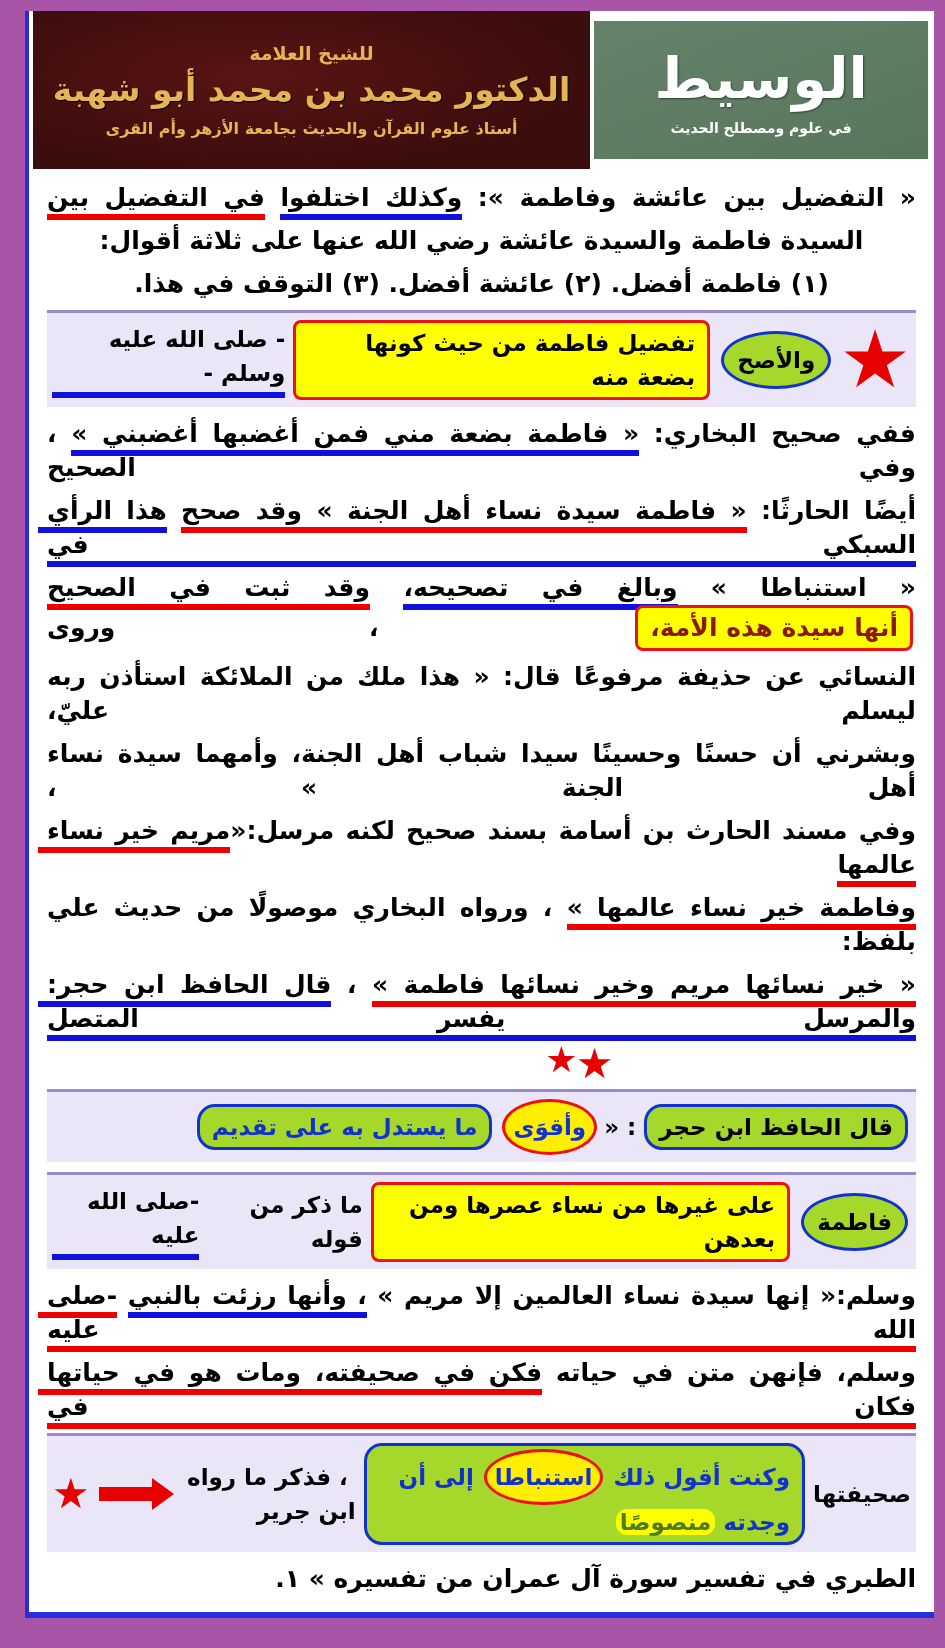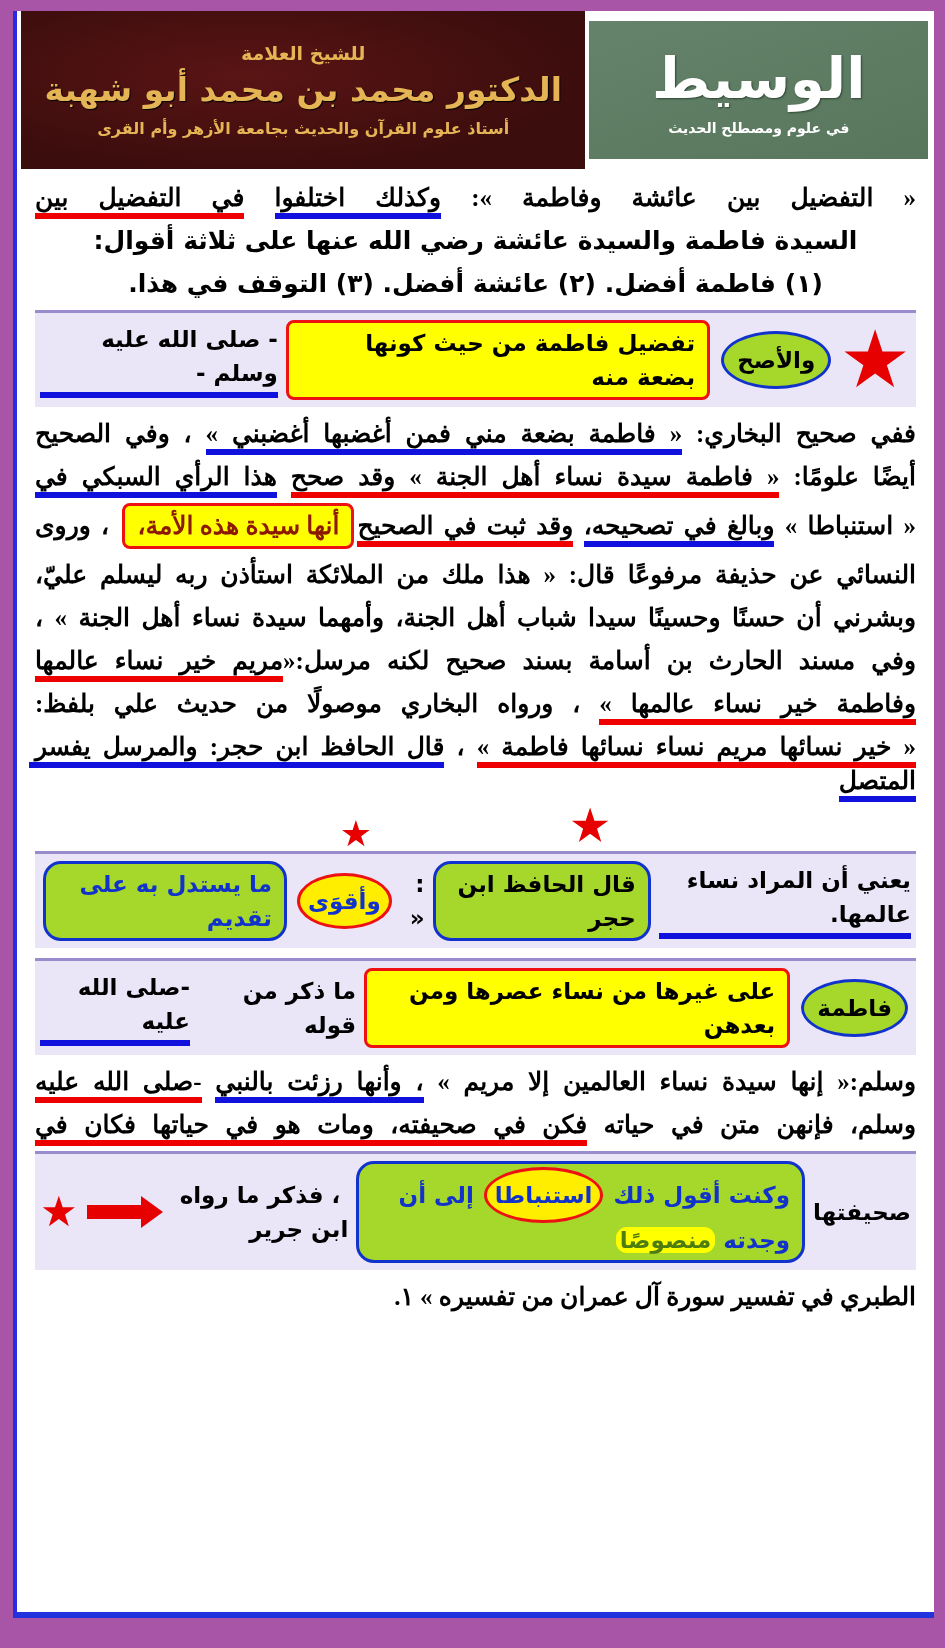--- a/index.html
+++ b/index.html
@@ -1,21 +1,21 @@
 <!DOCTYPE html>
 <html lang="ar"><head>
 <meta charset="utf-8">
 <style>
   html,body{margin:0;padding:0;}
   body{
     width:945px;height:1648px;overflow:hidden;
     background:#a855a8;
     font-family:"DejaVu Sans",sans-serif;
   }
-  .frame{width:945px;height:1648px;box-sizing:border-box;padding:11px 11px 30px 13px;}
+  .frame{width:945px;height:1648px;box-sizing:border-box;padding:11px 11px 30px 25px;}
   .page{
     box-sizing:border-box;width:100%;height:100%;
     background:#ffffff;
     border-left:4px solid #2a2ae0;
     border-bottom:6px solid #2233dd;
     padding:0 6px 0 4px;
     overflow:hidden;
     position:relative;
   }
   
@@ -34,21 +34,21 @@
     width:100%;height:138px;color:#fff;text-align:center;
     display:flex;flex-direction:column;justify-content:center;box-sizing:border-box;
   }
   .logotitle{font-size:56px;font-weight:bold;line-height:70px;text-shadow:1px 1px 2px #2f4634;}
   .logosub{font-size:14px;font-weight:bold;margin-top:6px;}
   
   .content{
     direction:rtl;color:#000;font-weight:bold;font-size:25px;line-height:34px;
     padding:2px 12px 0 14px;
   }
-  .line{margin-bottom:9px;text-align:justify;text-align-last:justify;font-family:Liberation Serif, serif;}
+  .line{margin-bottom:9px;text-align:justify;text-align-last:justify;}
   .line.nr{text-align:right;text-align-last:right;}
   .center{margin-bottom:9px;text-align:center;text-align-last:center;}
   .starline{text-align:center;text-align-last:center;padding-left:26%;margin-bottom:2px;}
   .seg{white-space:pre-wrap;}
   .bul{border-bottom:6px solid #1111dd;padding-bottom:2px;}
   .rul{border-bottom:6px solid #ee0000;padding-bottom:2px;}
   .ybox{
     background:#ffff00;border:3px solid #ee1111;border-radius:8px;
     padding:3px 12px;margin:0 3px;display:inline-block;
   }
@@ -109,30 +109,29 @@
         <div class="line"><span class="seg p">« التفضيل بين عائشة وفاطمة »: </span><span class="seg bul">وكذلك اختلفوا</span><span class="seg p"> </span><span class="seg rul">في التفضيل بين</span></div>
         <div class="center"><span class="seg p">السيدة فاطمة والسيدة عائشة رضي الله عنها على ثلاثة أقوال:</span></div>
         <div class="center"><span class="seg p">(١) فاطمة أفضل. (٢) عائشة أفضل. (٣) التوقف في هذا.</span></div>
         <div class="band">
           <span class="seg bigstar">★</span>
           <span class="seg goval">والأصح</span>
           <span class="seg ybox">تفضيل فاطمة من حيث كونها بضعة منه</span>
           <span class="seg bul">- صلى الله عليه وسلم -</span>
         </div>
         <div class="line"><span class="seg p">ففي صحيح البخاري: </span><span class="seg bul">« فاطمة بضعة مني فمن أغضبها أغضبني »</span><span class="seg p"> ، وفي الصحيح</span></div>
-        <div class="line"><span class="seg p">أيضًا علومًا: </span><span class="seg rul">« فاطمة سيدة نساء أهل الجنة » وقد صحح</span><span class="seg p"> </span><span class="seg bul">هذا الرأي السبكي في</span></div>
+        <div class="line"><span class="seg p">أيضًا الحارثًا: </span><span class="seg rul">« فاطمة سيدة نساء أهل الجنة » وقد صحح</span><span class="seg p"> </span><span class="seg bul">هذا الرأي السبكي في</span></div>
         <div class="line"><span class="seg p">« استنباطا » </span><span class="seg bul">وبالغ في تصحيحه،</span><span class="seg p"> </span><span class="seg rul">وقد ثبت في الصحيح</span><span class="seg ybox dred">أنها سيدة هذه الأمة،</span><span class="seg p"> ، وروى</span></div>
         <div class="line"><span class="seg p">النسائي عن حذيفة مرفوعًا قال: « هذا ملك من الملائكة استأذن ربه ليسلم عليّ،</span></div>
         <div class="line"><span class="seg p">وبشرني أن حسنًا وحسينًا سيدا شباب أهل الجنة، وأمهما سيدة نساء أهل الجنة » ،</span></div>
         <div class="line"><span class="seg p">وفي مسند الحارث بن أسامة بسند صحيح لكنه مرسل:«</span><span class="seg rul">مريم خير نساء عالمها</span></div>
         <div class="line"><span class="seg rul">وفاطمة خير نساء عالمها »</span><span class="seg p"> ، ورواه البخاري موصولًا من حديث علي بلفظ:</span></div>
-        <div class="line"><span class="seg rul">« خير نسائها مريم نساء نسائها فاطمة »</span><span class="seg p"> ، </span><span class="seg bul">قال الحافظ ابن حجر: والمرسل يفسر المتصل</span></div>
+        <div class="line"><span class="seg rul">« خير نسائها مريم وخير نسائها فاطمة »</span><span class="seg p"> ، </span><span class="seg bul">قال الحافظ ابن حجر: والمرسل يفسر المتصل</span></div>
         <div class="line starline"><span class="seg midstar">★</span></div>
         <div class="band">
-          <span class="seg bul">يعني أن المراد نساء عالمها.</span>
           <span class="seg gbox">قال الحافظ ابن حجر</span>
           <span class="seg p">: «</span>
           <span class="rel"><span class="tstar">★</span><span class="seg yoval">وأقوَى</span></span>
           <span class="seg gbox blue">ما يستدل به على تقديم</span>
         </div>
         <div class="band">
           <span class="seg goval">فاطمة</span>
           <span class="seg ybox">على غيرها من نساء عصرها ومن بعدهن</span>
           <span class="seg p">ما ذكر من قوله </span>
           <span class="seg bul">-صلى الله عليه</span>

